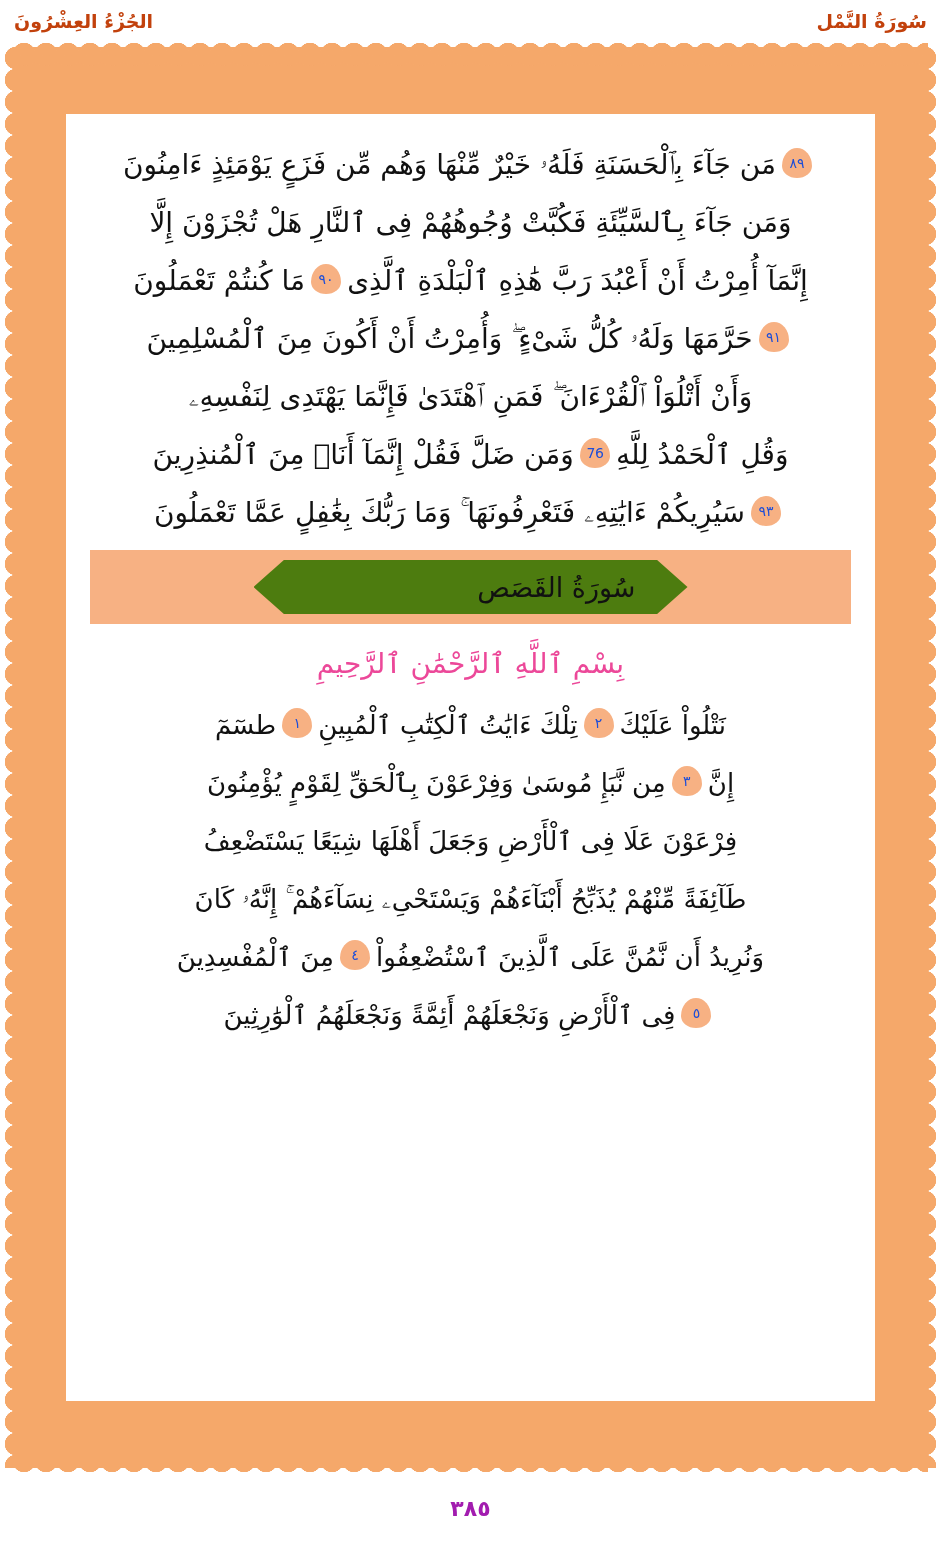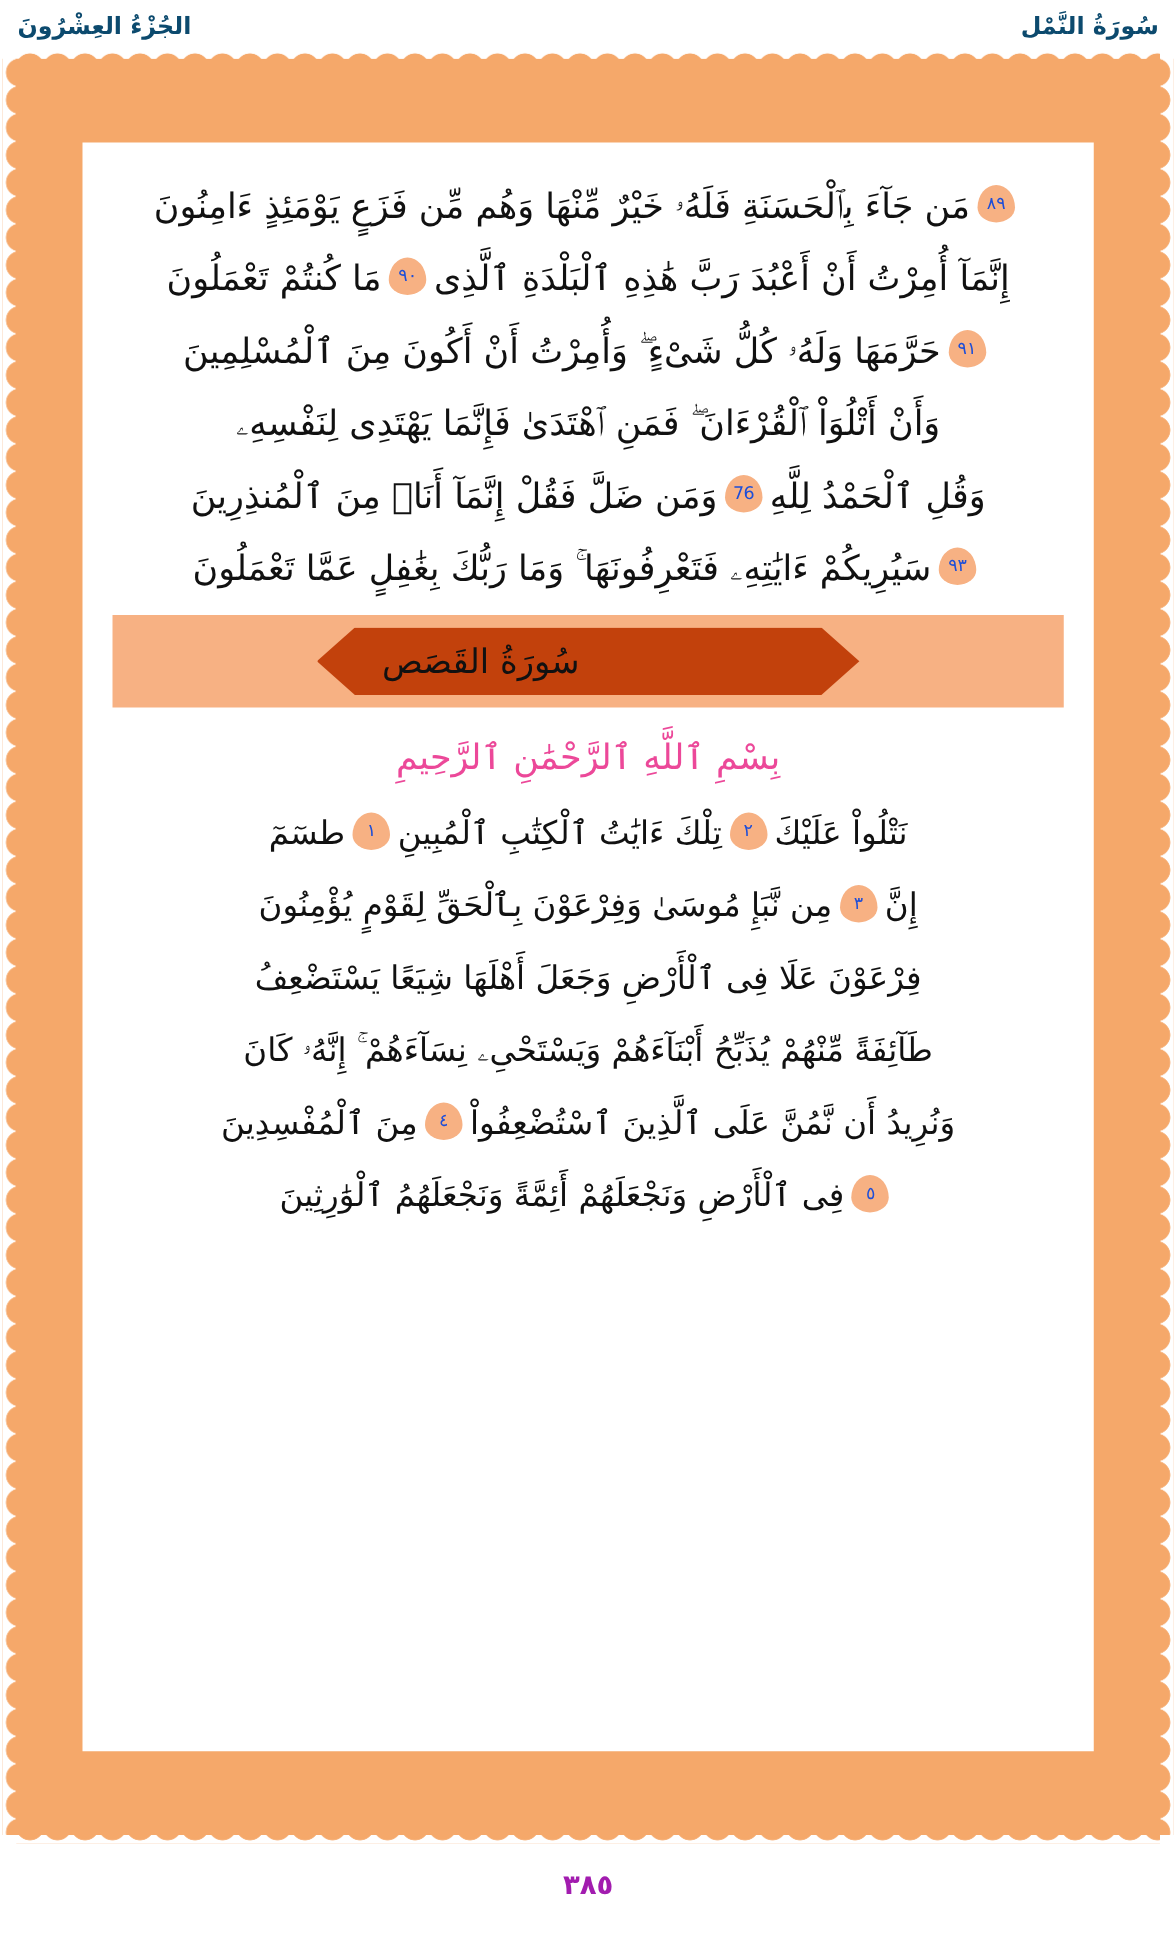--- a/index.html
+++ b/index.html
@@ -26,21 +26,21 @@
     display: flex;
     flex-direction: row-reverse;
     justify-content: space-between;
     align-items: center;
     padding: 0 14px;
     box-sizing: border-box;
   }
   .header-text {
     font-size: 19px;
     font-weight: bold;
-    color: #0c4a6e;
+    color: #c2410c;
     letter-spacing: 0;
     white-space: nowrap;
   }
   .frame-scallop {
     position: absolute;
     top: 47px;
     left: 13px;
     width: 915px;
     height: 1421px;
     background:
@@ -137,26 +137,26 @@
   .surah-band {
     margin: 8px 0 6px 0;
     height: 74px;
     background: #f7b183;
     position: relative;
     display: flex;
     align-items: center;
     justify-content: center;
   }
   .surah-band .cartouche {
-    background: #c2410c;
+    background: #4d7c0f;
     padding: 4px 52px;
     height: 46px;
     display: flex;
     align-items: center;
-    justify-content: flex-end;
+    justify-content: flex-start;
     clip-path: polygon(0% 50%, 7% 0%, 93% 0%, 100% 50%, 93% 100%, 7% 100%);
     min-width: 330px;
   }
   .surah-title {
     font-size: 27px;
     color: #111111;
     white-space: nowrap;
   }
 
   .basmala {
@@ -198,20 +198,23 @@
   <span class="header-text">سُورَةُ النَّمْل</span>
 </div>
 
 <div class="quran-body">
 
   <div class="aya-line">
     <span class="ayah-marker">٨٩</span>
     <span>مَن جَآءَ بِٱلْحَسَنَةِ فَلَهُۥ خَيْرٌ مِّنْهَا وَهُم مِّن فَزَعٍ يَوْمَئِذٍ ءَامِنُونَ</span>
   </div>
 
+  <div class="aya-line">
+    <span>وَمَن جَآءَ بِٱلسَّيِّئَةِ فَكُبَّتْ وُجُوهُهُمْ فِى ٱلنَّارِ هَلْ تُجْزَوْنَ إِلَّا</span>
+  </div>
 
   <div class="aya-line">
     <span>إِنَّمَآ أُمِرْتُ أَنْ أَعْبُدَ رَبَّ هَٰذِهِ ٱلْبَلْدَةِ ٱلَّذِى</span>
     <span class="ayah-marker">٩٠</span>
     <span>مَا كُنتُمْ تَعْمَلُونَ</span>
   </div>
 
   <div class="aya-line">
     <span class="ayah-marker">٩١</span>
     <span>حَرَّمَهَا وَلَهُۥ كُلُّ شَىْءٍ ۖ وَأُمِرْتُ أَنْ أَكُونَ مِنَ ٱلْمُسْلِمِينَ</span>

